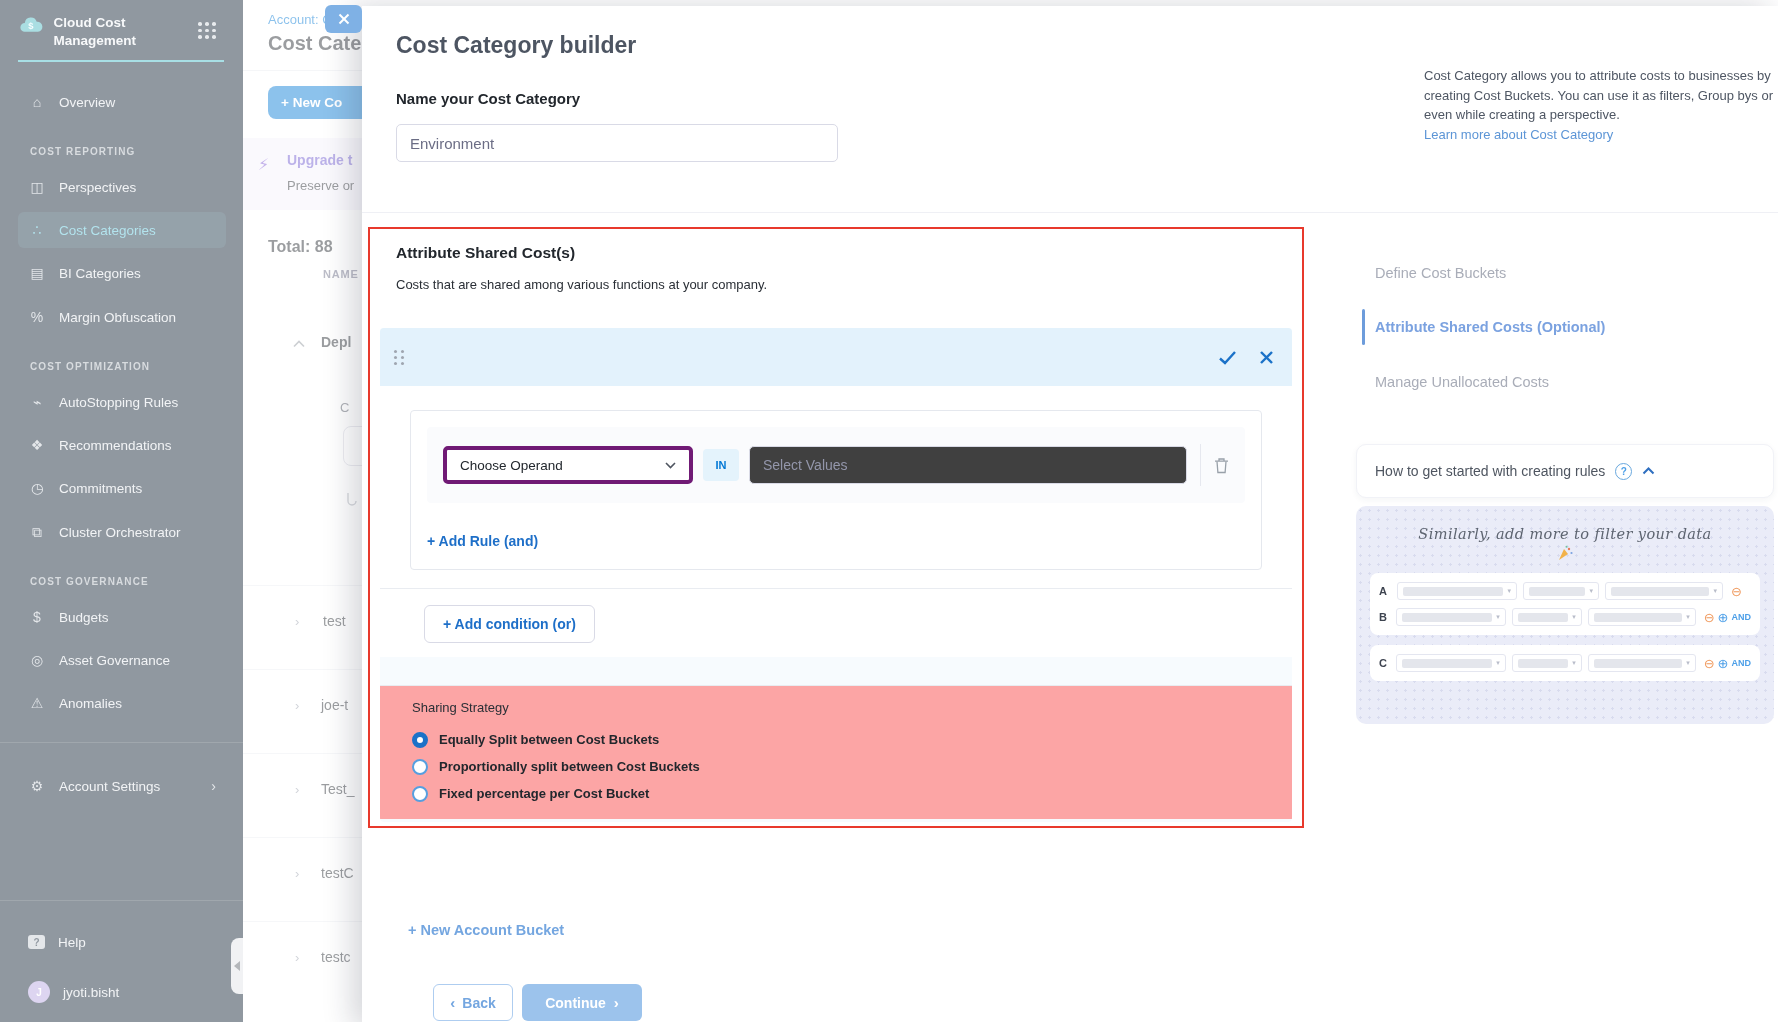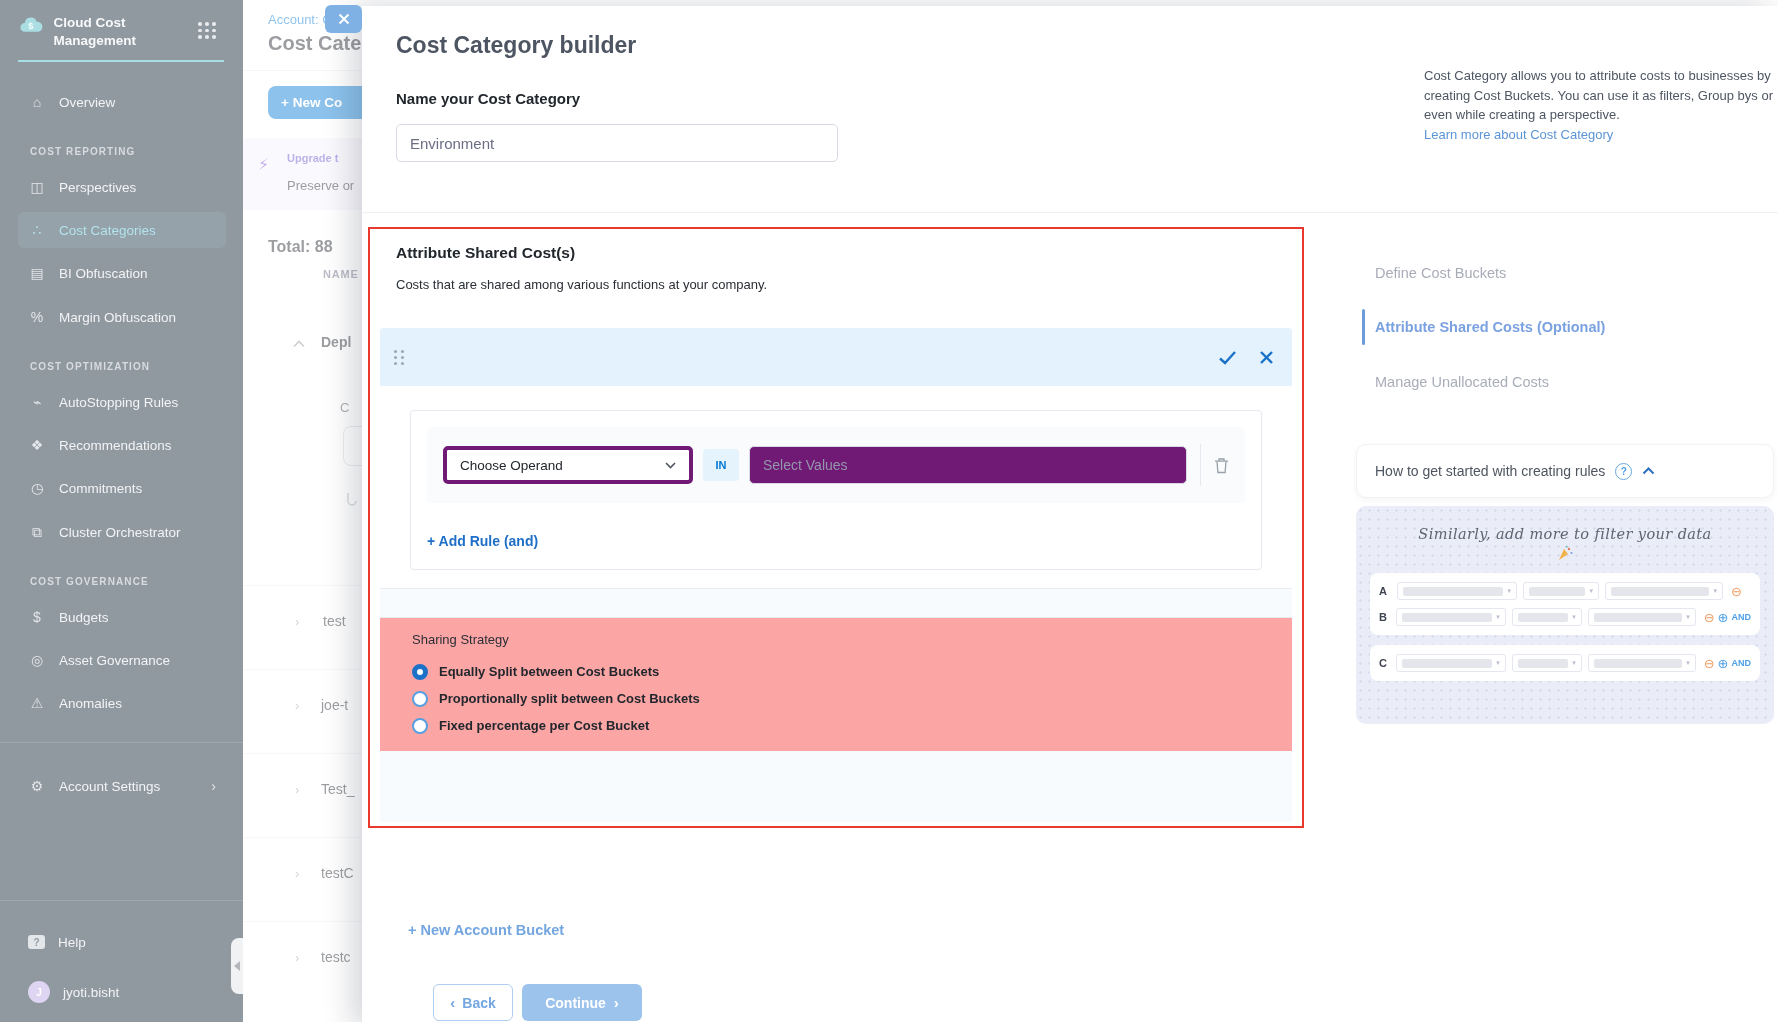--- a/index.html
+++ b/index.html
@@ -28,21 +28,21 @@
 
   
   .pagestrip { position:absolute; left:243px; top:0; width:119px; height:1022px; background:#fff; overflow:hidden; }
   .ps { position:absolute; white-space:nowrap; }
   .ps-account { left:25px; top:12px; color:#0278d5; font-size:13px; }
   .ps-title { left:25px; top:32px; color:#22272d; font-size:20px; font-weight:bold; }
   .ps-hdrline { left:0; top:70px; width:119px; height:1px; background:#e9eaef; }
   .ps-newbtn { left:25px; top:86px; width:110px; height:33px; background:#0278d5; border-radius:8px; color:#fff; font-size:13.5px; font-weight:bold; display:flex; align-items:center; padding-left:13px; }
   .ps-banner { left:0; top:138px; width:119px; height:72px; background:#f4f1fb; }
   .ps-bolt { left:15px; top:155px; color:#7c57d2; font-size:16px; }
-  .ps-upgrade { left:44px; top:152px; color:#6a55cf; font-weight:bold; font-size:11px; }
+  .ps-upgrade { left:44px; top:152px; color:#6a55cf; font-weight:bold; font-size:14px; }
   .ps-preserve { left:44px; top:178px; color:#22272d; font-size:13px; }
   .ps-total { left:25px; top:238px; color:#22272d; font-size:16px; font-weight:bold; }
   .ps-name { left:80px; top:268px; color:#6b6d85; font-size:11px; font-weight:bold; letter-spacing:0.8px; }
   .ps-rowtext { color:#22272d; font-size:14px; font-weight:600; }
   .ps-chev { color:#9aa0ac; font-size:13px; }
   .ps-sub { left:97px; top:400px; color:#4f5560; font-size:13px; }
   .ps-box { left:100px; top:426px; width:40px; height:40px; border:1px solid #d4d6e0; border-radius:8px; }
   .ps-rowdiv { left:0; width:119px; height:1px; background:#eceef2; }
   .dim { position:absolute; left:0; top:0; width:362px; height:1022px; background:rgba(255,255,255,0.55); z-index:5; }
 
@@ -65,21 +65,21 @@
   .bk-head { height:58px; background:#e3f2fc; display:flex; align-items:center; padding:0 18px 0 14px; gap:13px; flex:0 0 58px; }
   .drag { display:grid; grid-template-columns:repeat(2,3px); gap:3px 4px; }
   .drag i { width:3px; height:3px; border-radius:50%; background:#9fa6b0; }
   .bk-input { width:288px; height:34px; background:#fff; border:2px solid #57a0e5; border-radius:6px; display:flex; align-items:center; padding:0 12px; font-size:14.5px; color:#22272d; }
   .bk-actions { margin-left:auto; display:flex; align-items:center; gap:22px; }
   .bk-sec1 { background:#fff; padding:24px 30px 18px; }
   .rule-card { border:1px solid #e5e8ee; border-radius:4px; background:#fff; }
   .operand-panel { margin:16px; background:#fafbfd; border-radius:4px; padding:17px 16px; display:flex; align-items:center; gap:10px; }
   .dd { width:250px; height:38px; background:#fff; border:4px solid #701a75; border-radius:5px; display:flex; align-items:center; justify-content:space-between; padding:0 13px; font-size:13.5px; color:#22272d; cursor:pointer; }
   .in-badge { width:36px; height:32px; background:#e4f3fc; border-radius:4px; color:#0278d5; font-size:11px; font-weight:bold; display:flex; align-items:center; justify-content:center; flex:0 0 36px; }
-  .values { flex:1; height:38px; background:#701a75; border:1px solid #d9dae6; border-radius:5px; display:flex; align-items:center; padding:0 13px; font-size:14px; color:#9396ab; }
+  .values { flex:1; height:38px; background:#404040; border:1px solid #d9dae6; border-radius:5px; display:flex; align-items:center; padding:0 13px; font-size:14px; color:#9396ab; }
   .trash-wrap { border-left:1px solid #e6e8ef; padding-left:13px; margin-left:3px; height:42px; display:flex; align-items:center; cursor:pointer; }
   .add-rule { padding:14px 16px 20px; color:#1e6fc8; font-size:14px; font-weight:bold; cursor:pointer; }
   .bk-hr { height:1px; background:#e9ecf1; }
   .bk-sec2 { background:#fff; padding:16px 30px 14px 44px; }
   .add-cond { display:inline-flex; align-items:center; height:38px; padding:0 18px; background:#fff; border:1px solid #d9dae6; border-radius:6px; color:#1e6fc8; font-size:14px; font-weight:bold; cursor:pointer; }
   .bk-gap { height:28px; }
   .bk-sec3 { background:#fca5a5; padding:14px 32px 12px; }
   .share-lbl { font-size:13px; color:#2a2f36; margin-bottom:11px; }
   .radio-row { display:flex; align-items:center; gap:11px; height:27px; font-size:13px; font-weight:600; color:#22272d; cursor:pointer; }
   .radio { width:16px; height:16px; border-radius:50%; border:2px solid #569fe0; background:#fff; flex:0 0 16px; }
@@ -149,21 +149,21 @@
       <div class="sb-item" style="top:169px">
         <span class="ic">◫</span>
         <span>Perspectives</span>
       </div>
       <div class="sb-item active" style="top:212px">
         <span class="ic">∴</span>
         <span>Cost Categories</span>
       </div>
       <div class="sb-item" style="top:255px">
         <span class="ic">▤</span>
-        <span>BI Obfuscation</span>
+        <span>BI Categories</span>
       </div>
       <div class="sb-item" style="top:299px">
         <span class="ic">%</span>
         <span>Margin Obfuscation</span>
       </div>
 
       <div class="sb-sec" style="top:361px">COST OPTIMIZATION</div>
       <div class="sb-item" style="top:384px">
         <span class="ic">⌁</span>
         <span>AutoStopping Rules</span>
@@ -326,20 +326,23 @@
                 <path d="M5 4 V2 h5 v2" fill="none" stroke="#98a0a9" stroke-width="1.3"></path>
                 <path d="M3 4.5 l0.9 11 h7.2 l0.9-11" fill="none" stroke="#98a0a9" stroke-width="1.3"></path>
               </svg>
             </div>
           </div>
           <div class="add-rule">+ Add Rule (and)</div>
         </div>
       </div>
 
       <div class="bk-hr"></div>
+      <div class="bk-sec2">
+        <div class="add-cond">+ Add condition (or)</div>
+      </div>
       <div class="bk-gap"></div>
       <div class="bk-hr"></div>
 
       <div class="bk-sec3">
         <div class="share-lbl">Sharing Strategy</div>
         <div class="radio-row">
           <span class="radio sel"></span>
           <span>Equally Split between Cost Buckets</span>
         </div>
         <div class="radio-row">

